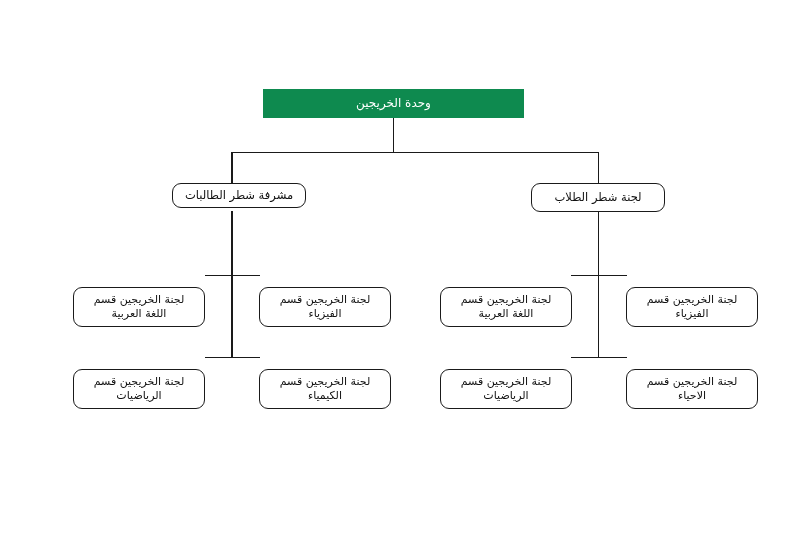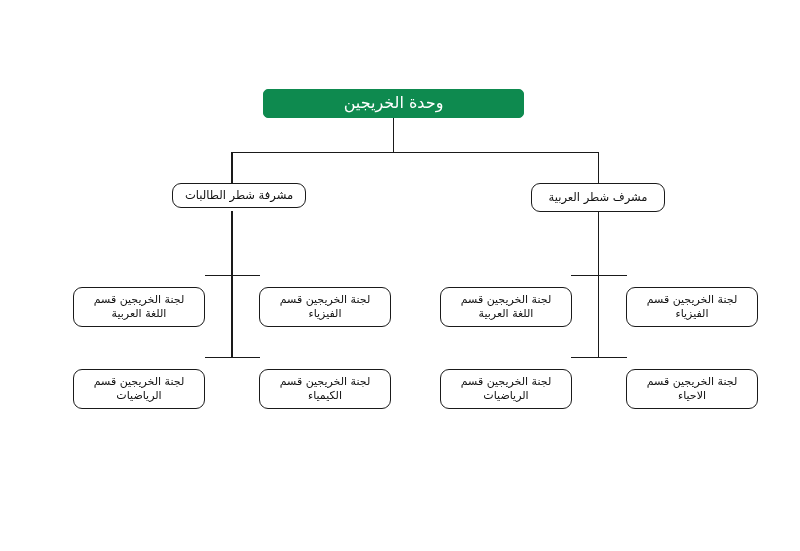--- a/index.html
+++ b/index.html
@@ -35,22 +35,22 @@
     text-align: center;
     line-height: 1.28;
     direction: rtl;
     z-index: 2;
   }
 
   .node-root {
     background: #0e8a4f;
     color: #ffffff;
     border: 1px solid #0e8a4f;
-    border-radius: 5px;
-    font-size: 16px;
+    border-radius: 0;
+    font-size: 12px;
   }
 
   .node-branch,
   .node-leaf {
     background: #ffffff;
     color: #111111;
     border: 1.5px solid #1a1a1a;
     border-radius: 9px;
   }
 
@@ -94,21 +94,21 @@
 
   <div class="node node-root" style="left:263px; top:89px; width:261px; height:29px;">
     <span class="node-label">وحدة الخريجين</span>
   </div>
 
   <div class="node node-branch" style="left:172px; top:183px; width:134px; height:25px;justify-content:center;">
     <span class="node-label">مشرفة شطر الطالبات</span>
   </div>
 
   <div class="node node-branch" style="left:531px; top:183px; width:134px; height:29px;">
-    <span class="node-label">مشرف شطر العربية</span>
+    <span class="node-label">لجنة شطر الطلاب</span>
   </div>
 
   <div class="node node-leaf" style="left:73px; top:255px; width:132px; height:40px;">
     <span class="node-label">لجنة الخريجين قسم
 اللغة العربية</span>
   </div>
 
   <div class="node node-leaf" style="left:259px; top:255px; width:132px; height:40px;">
     <span class="node-label">لجنة الخريجين قسم
 الفيزياء</span>

